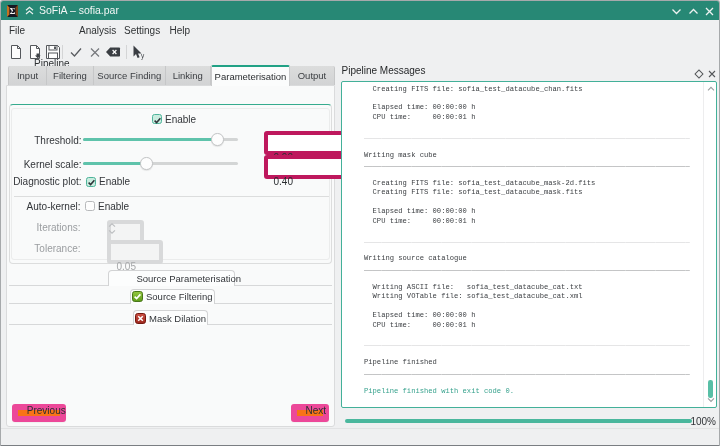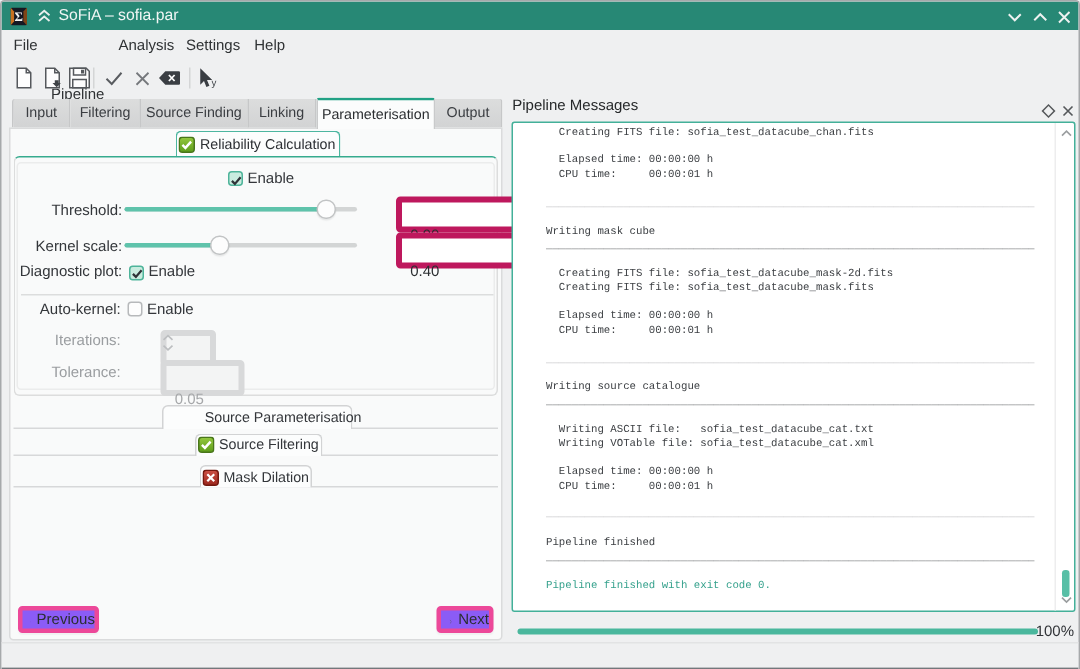--- a/index.html
+++ b/index.html
@@ -105,22 +105,22 @@
   
   .section-line { position:absolute; left:7.5px; width:323px; height:1px; background:#d7d8d9; }
   .section-tab {
     position:absolute; background:#fcfdfd; border:1px solid #d2d3d4; border-bottom:none;
     border-radius:4px 4px 0 0; display:flex; align-items:center;
     justify-content:center; gap:3px; font-size:9.5px; color:#33363a;
     white-space:nowrap;
   }
   
   .nav-btn {
-    position:absolute; top:342.5px; height:18px; background:#8b5cf6;
-    border:3px solid #ec4899; border-radius:3px;
+    position:absolute; top:342.5px; height:18px; background:#f97316;
+    border:6px solid #ec4899; border-radius:3px;
     display:flex; align-items:flex-end; font-size:10px; color:#2b2e31;
     box-shadow:0 1px 1px rgba(0,0,0,0.04);
   }
   
   #dock { position:absolute; left:335px; top:62px; width:383px; height:365px; }
   #dock-title { position:absolute; left:5.5px; top:2px; font-size:10px; color:#26282a; }
   .dock-icon { position:absolute; top:5.5px; width:10px; height:10px; }
   #textedit {
     position:absolute; left:5px; top:18px; width:376px; height:327px;
     background:#fff; border:1px solid #43b099; border-radius:2px;
@@ -233,33 +233,20 @@
     <div id="main-pane"></div>
     <div id="tabbar">
         <div class="tab first" style="left: 0px; width: 39px;">Input</div>
         <div class="tab" style="left: 39px; width: 47px;">Filtering</div>
         <div class="tab" style="left: 86px; width: 71.5px;">Source Finding</div>
         <div class="tab" style="left: 157.5px; width: 45.5px;">Linking</div>
         <div class="tab active" style="left: 203px; width: 79px;">Parameterisation</div>
         <div class="tab last" style="left: 282px; width: 45px;">Output</div>
       </div>
 
-    <div id="rel-tab">
-      <svg width="11" height="11" viewBox="0 0 11 11">
-        <defs>
-            <linearGradient id="g1" x1="0" y1="0" x2="0" y2="1">
-          <stop offset="0" stop-color="#94c83f"></stop>
-              <stop offset="1" stop-color="#5d9c1a"></stop>
-        </linearGradient>
-          </defs>
-        <rect x="0.5" y="0.5" width="10" height="10" rx="2.2" fill="url(#g1)" stroke="#49761b"></rect>
-        <polyline points="2.6,5.6 4.6,7.6 8.4,3.4" fill="none" stroke="#fff" stroke-width="1.6"></polyline>
-      </svg>
-      <span>Reliability Calculation</span>
-    </div>
     <div id="rel-pane"></div>
     <div id="rel-inner"></div>
 
     <span class="checkbox checked" style="left:150.5px; top:52.5px;">
       <svg width="9" height="9" viewBox="0 0 9 9">
           <polyline points="1.6,4.6 3.6,6.6 7.4,2.2" fill="none" stroke="#2f3338" stroke-width="1.5"></polyline>
         </svg>
     </span>
     <span class="cb-label" style="left:164px; top:52px;">Enable</span>
 

